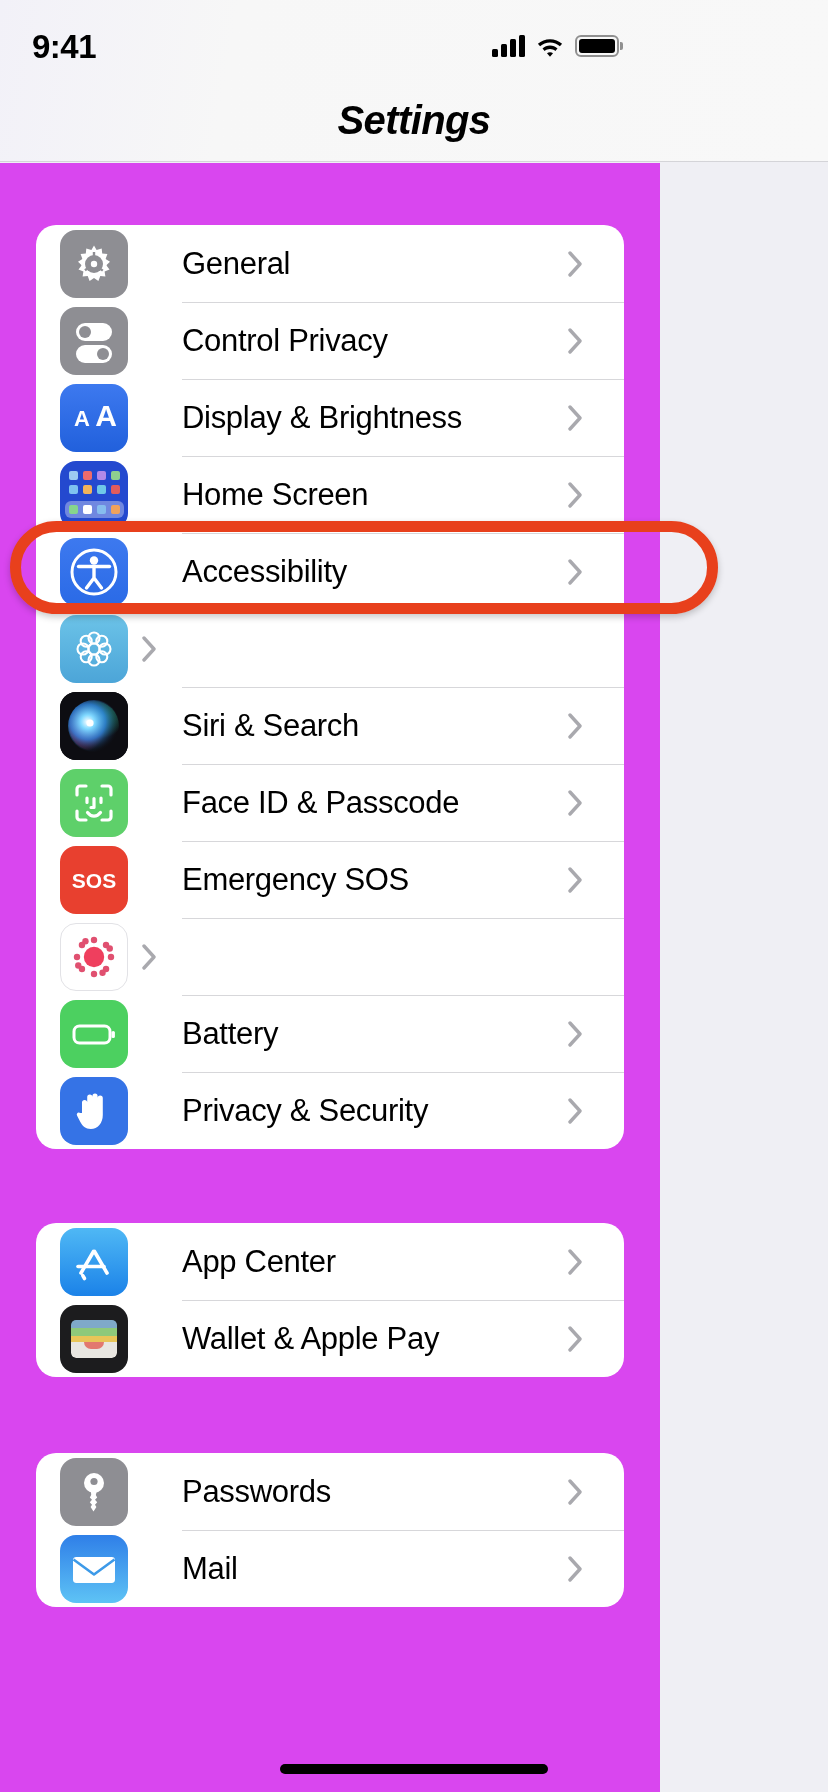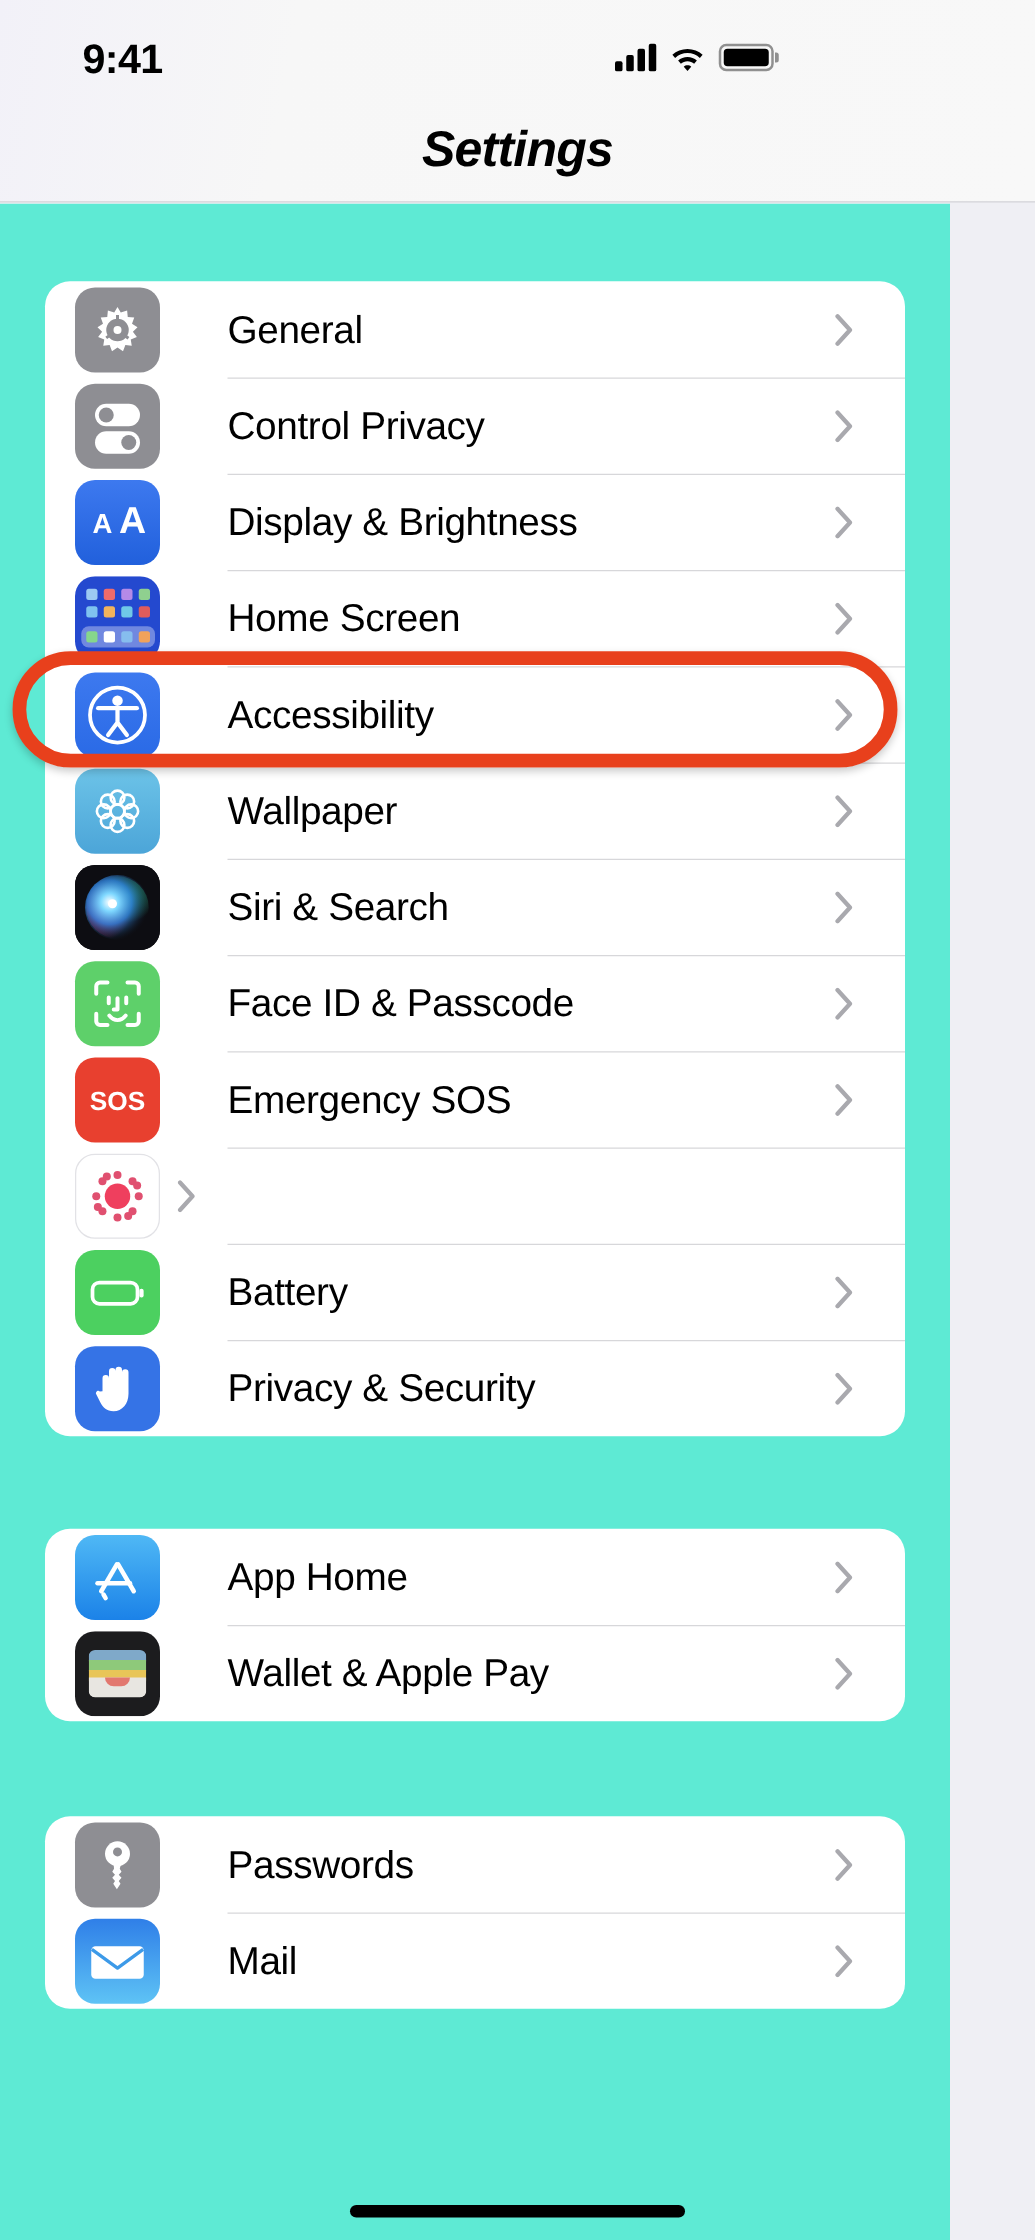--- a/index.html
+++ b/index.html
@@ -18,21 +18,21 @@
 
   
   .status-bar {
     position: absolute;
     top: 0; left: 0;
     width: 679px;
     height: 92px;
     display: flex;
     align-items: center;
     justify-content: space-between;
-    padding: 0 60px 0 66px;
+    padding: 0 60px 0 32px;
     z-index: 5;
   }
   .status-time {
     font-size: 33px;
     font-weight: bold;
     color: #000;
     letter-spacing: -0.5px;
     line-height: 1;
   }
   .status-right {
@@ -103,23 +103,23 @@
     font-size: 40px;
     font-weight: bold;
     color: #000;
     letter-spacing: -0.6px;
   }
 
   
   .content {
     position: absolute;
     top: 163px; left: 0;
-    width: 760px;
+    width: 660px;
     height: 1629px;
-    background: #5eead4;
+    background: #d946ef;
   }
 
   .group {
     background: #ffffff;
     margin: 0 36px;
     border-radius: 20px;
     overflow: hidden;
   }
   .group-1 { margin-top: 62px; }
   .group-2 { margin-top: 74px; }
@@ -375,21 +375,20 @@
               <circle cx="34" cy="45" r="5.5"></circle>
             <circle cx="23" cy="34" r="5.5"></circle>
               <circle cx="45" cy="34" r="5.5"></circle>
             <circle cx="26.2" cy="26.2" r="5.5"></circle>
               <circle cx="41.8" cy="41.8" r="5.5"></circle>
             <circle cx="41.8" cy="26.2" r="5.5"></circle>
               <circle cx="26.2" cy="41.8" r="5.5"></circle>
           </g>
         </svg>
       </div>
-      <div class="row-label">Wallpaper</div>
       <div class="chevron">
         <svg width="15" height="26" viewBox="0 0 15 26">
             <path d="M2 2 L12 13 L2 24" stroke="#a9a9ae" stroke-width="3.4" fill="none" stroke-linecap="round" stroke-linejoin="round"></path>
           </svg>
       </div>
     </div>
 
     <div class="row">
       <div class="row-icon" style="background:#0d0d12">
         <svg class="ic-svg" viewBox="0 0 68 68">
@@ -523,21 +522,21 @@
       <div class="row-icon" style="background:linear-gradient(180deg,#4fb8f5,#1b82e8)">
         <svg class="ic-svg" viewBox="0 0 68 68">
           <g stroke="#fff" stroke-width="3.6" stroke-linecap="round" fill="none">
             <path d="M21 45 L33.5 23.5"></path>
             <path d="M47 45 L34.5 23.5"></path>
             <path d="M18 38.5 H44"></path>
             <path d="M24.5 50.5 L22.8 47.6"></path>
           </g>
         </svg>
       </div>
-      <div class="row-label">App Home</div>
+      <div class="row-label">App Center</div>
       <div class="chevron">
         <svg width="15" height="26" viewBox="0 0 15 26">
             <path d="M2 2 L12 13 L2 24" stroke="#a9a9ae" stroke-width="3.4" fill="none" stroke-linecap="round" stroke-linejoin="round"></path>
           </svg>
       </div>
     </div>
 
     <div class="row">
       <div class="row-icon">
         <div class="wallet-ic">

